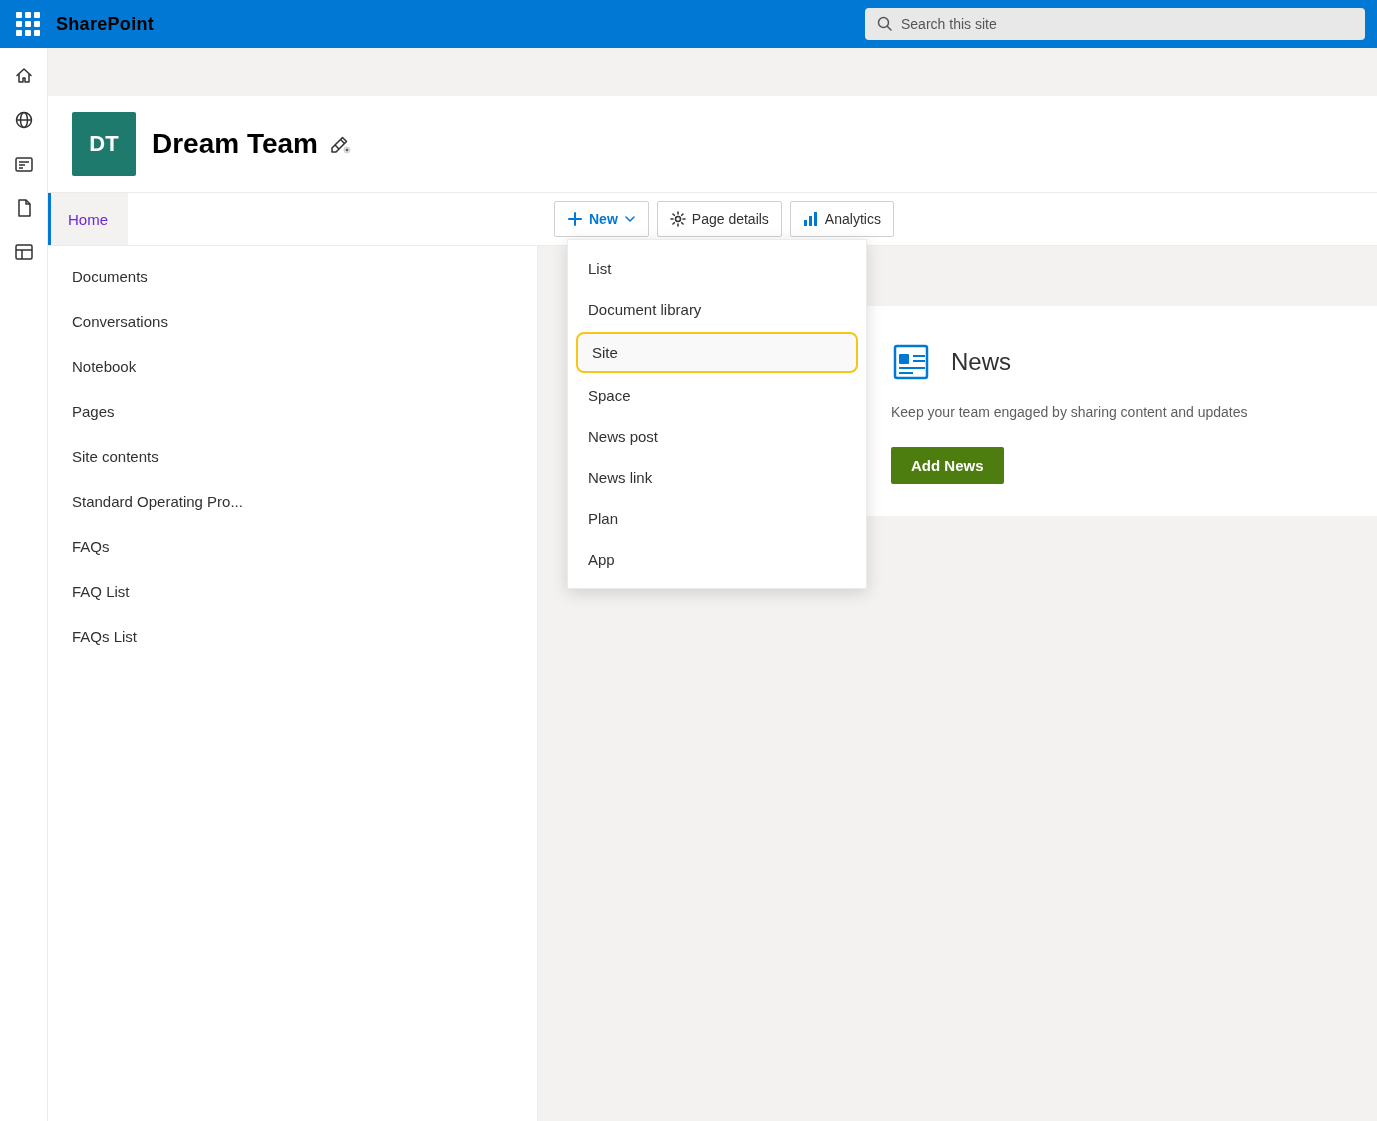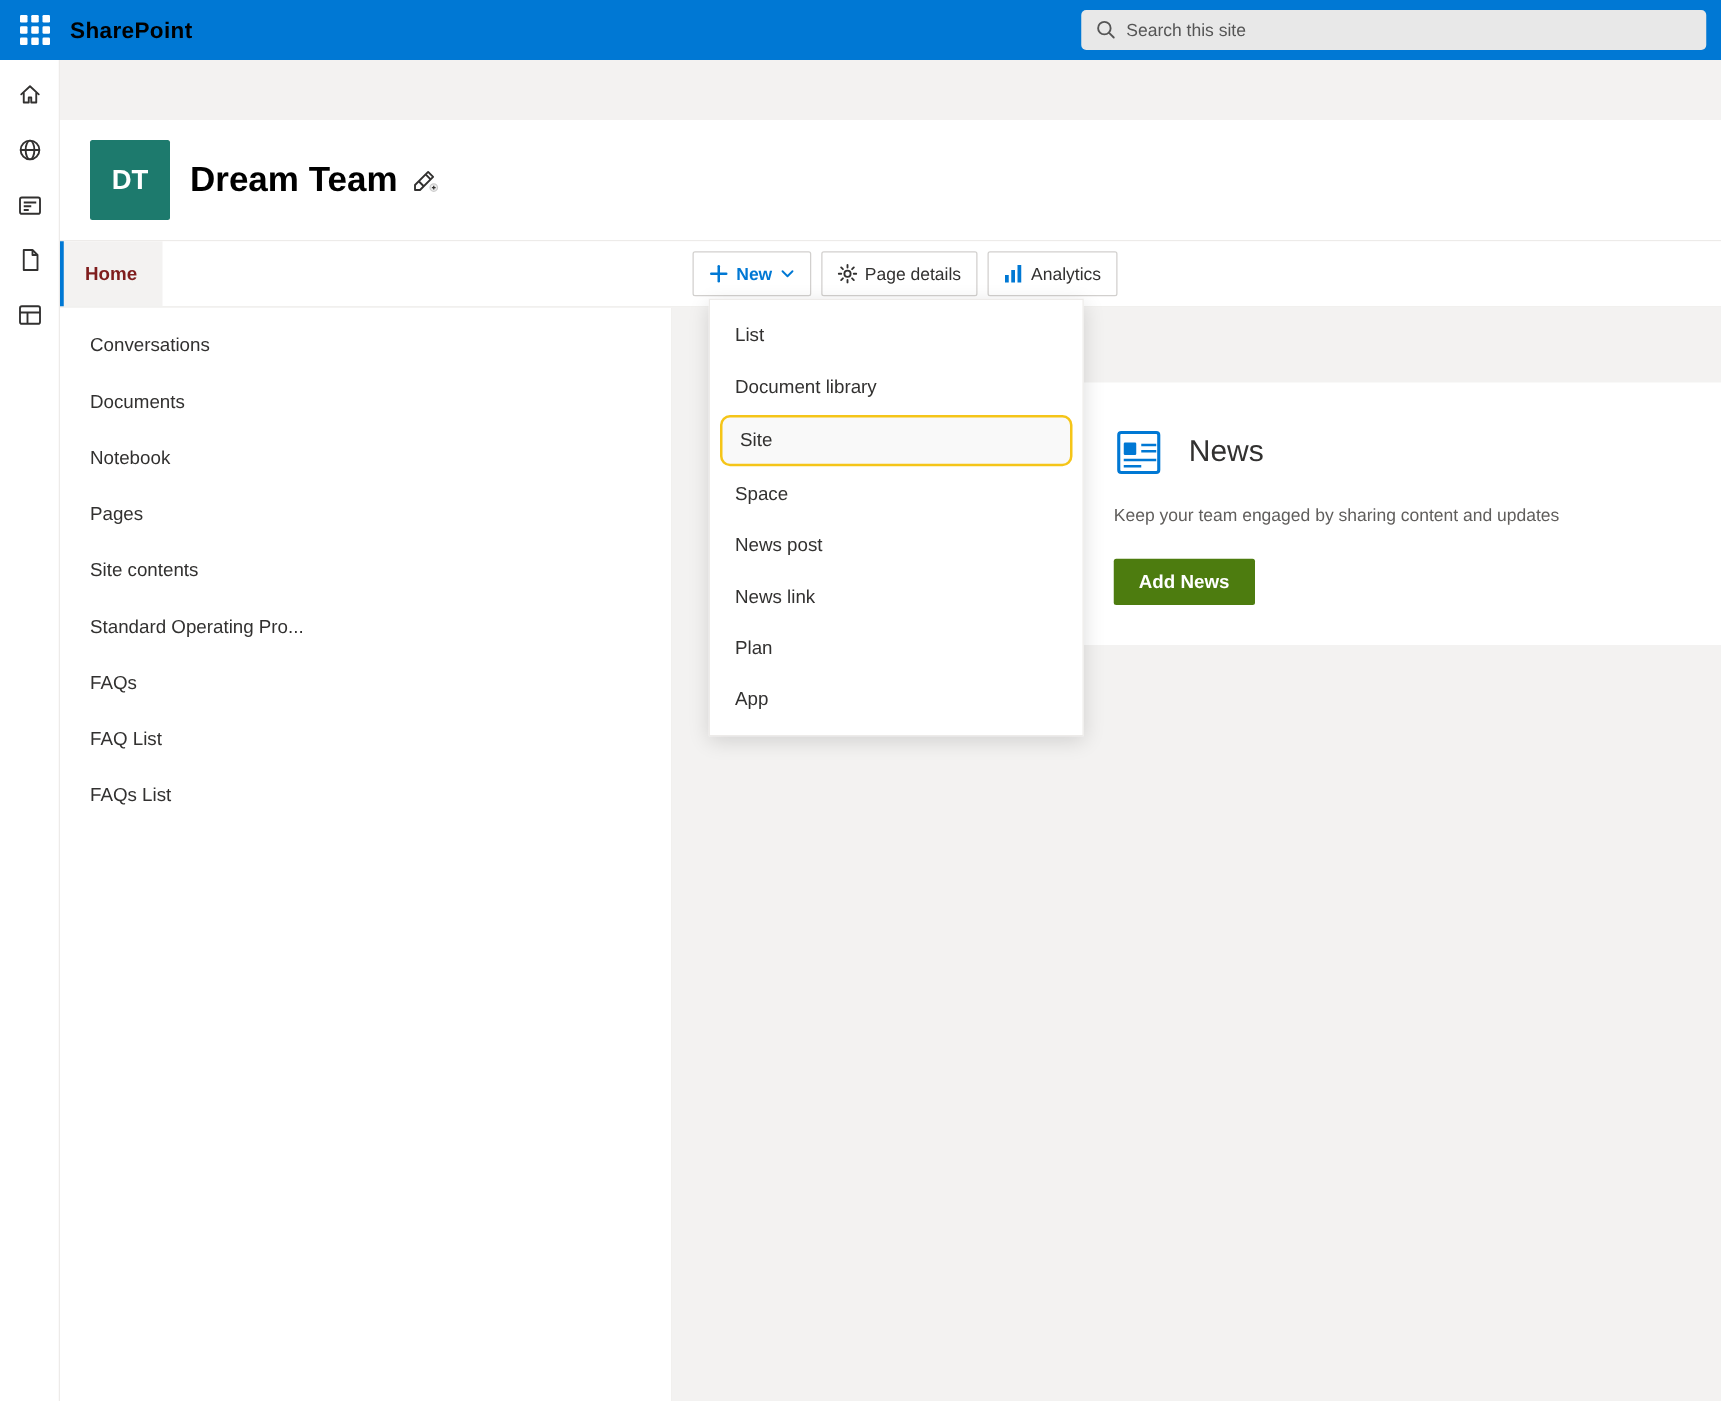--- a/index.html
+++ b/index.html
@@ -143,22 +143,22 @@
     .nav-item {
       padding: 0 20px;
       display: flex;
       align-items: center;
       font-size: 15px;
       cursor: pointer;
       color: #323130;
       position: relative;
     }
     .nav-item.active {
-      font-weight: 700;
-      color: #7f1d1d;
+      font-weight: 400;
+      color: #6d28d9;
     }
     .nav-item.active::before {
       content: '';
       position: absolute;
       left: 0;
       top: 0;
       bottom: 0;
       width: 3px;
       background: #0078d4;
     }
@@ -439,24 +439,24 @@
         </svg>
         <span>Analytics</span>
       </button>
     </div>
   </div>
 
   <div class="content-body">
 
     <div class="left-nav">
       <div class="left-nav-item">
+        <span>Documents</span>
+      </div>
+      <div class="left-nav-item">
         <span>Conversations</span>
-      </div>
-      <div class="left-nav-item">
-        <span>Documents</span>
       </div>
       <div class="left-nav-item">
         <span>Notebook</span>
       </div>
       <div class="left-nav-item">
         <span>Pages</span>
       </div>
       <div class="left-nav-item">
         <span>Site contents</span>
       </div>

